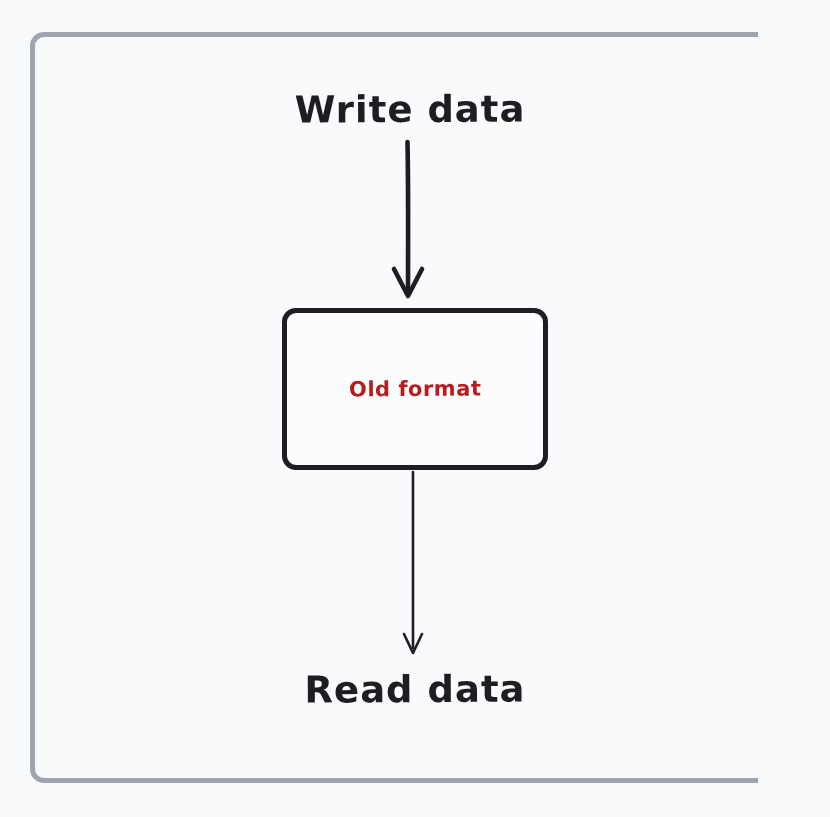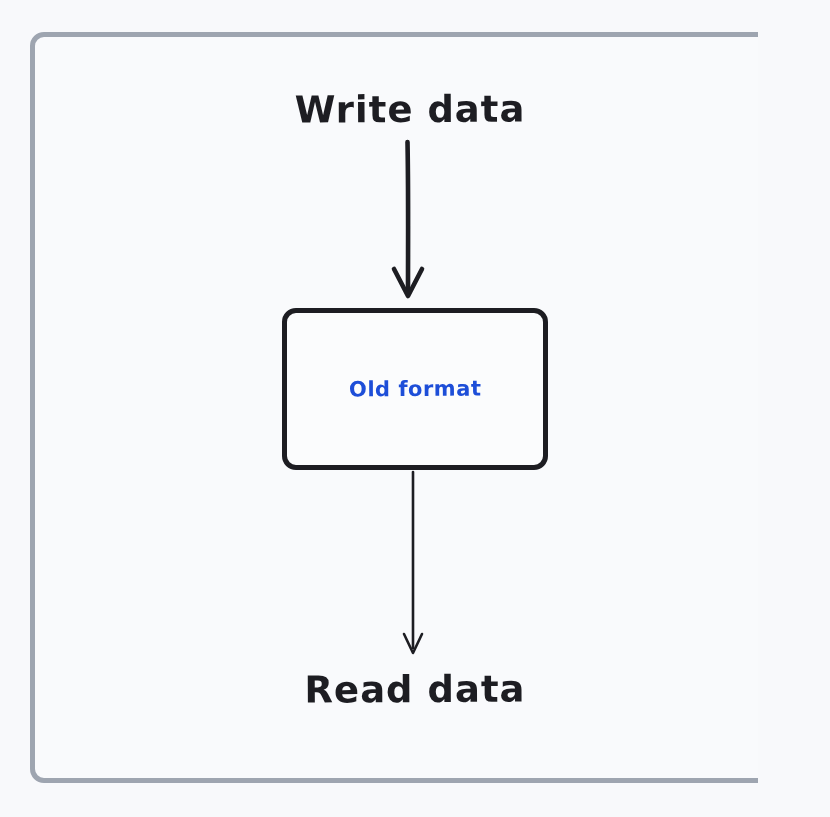--- a/index.html
+++ b/index.html
@@ -54,21 +54,21 @@
     height: 162px;
     box-sizing: border-box;
     border: 5px solid #1d1d22;
     border-radius: 14px;
     background: #fbfcfd;
     display: flex;
     align-items: center;
     justify-content: center;
   }
   .node-label {
-    color: #1d4ed8;
+    color: #b91c1c;
     font-weight: 700;
     font-size: 21px;
     letter-spacing: 0.5px;
     transform: rotate(-0.4deg);
   }
   .arrow-layer {
     position: absolute;
     left: 0;
     top: 0;
     width: 830px;

